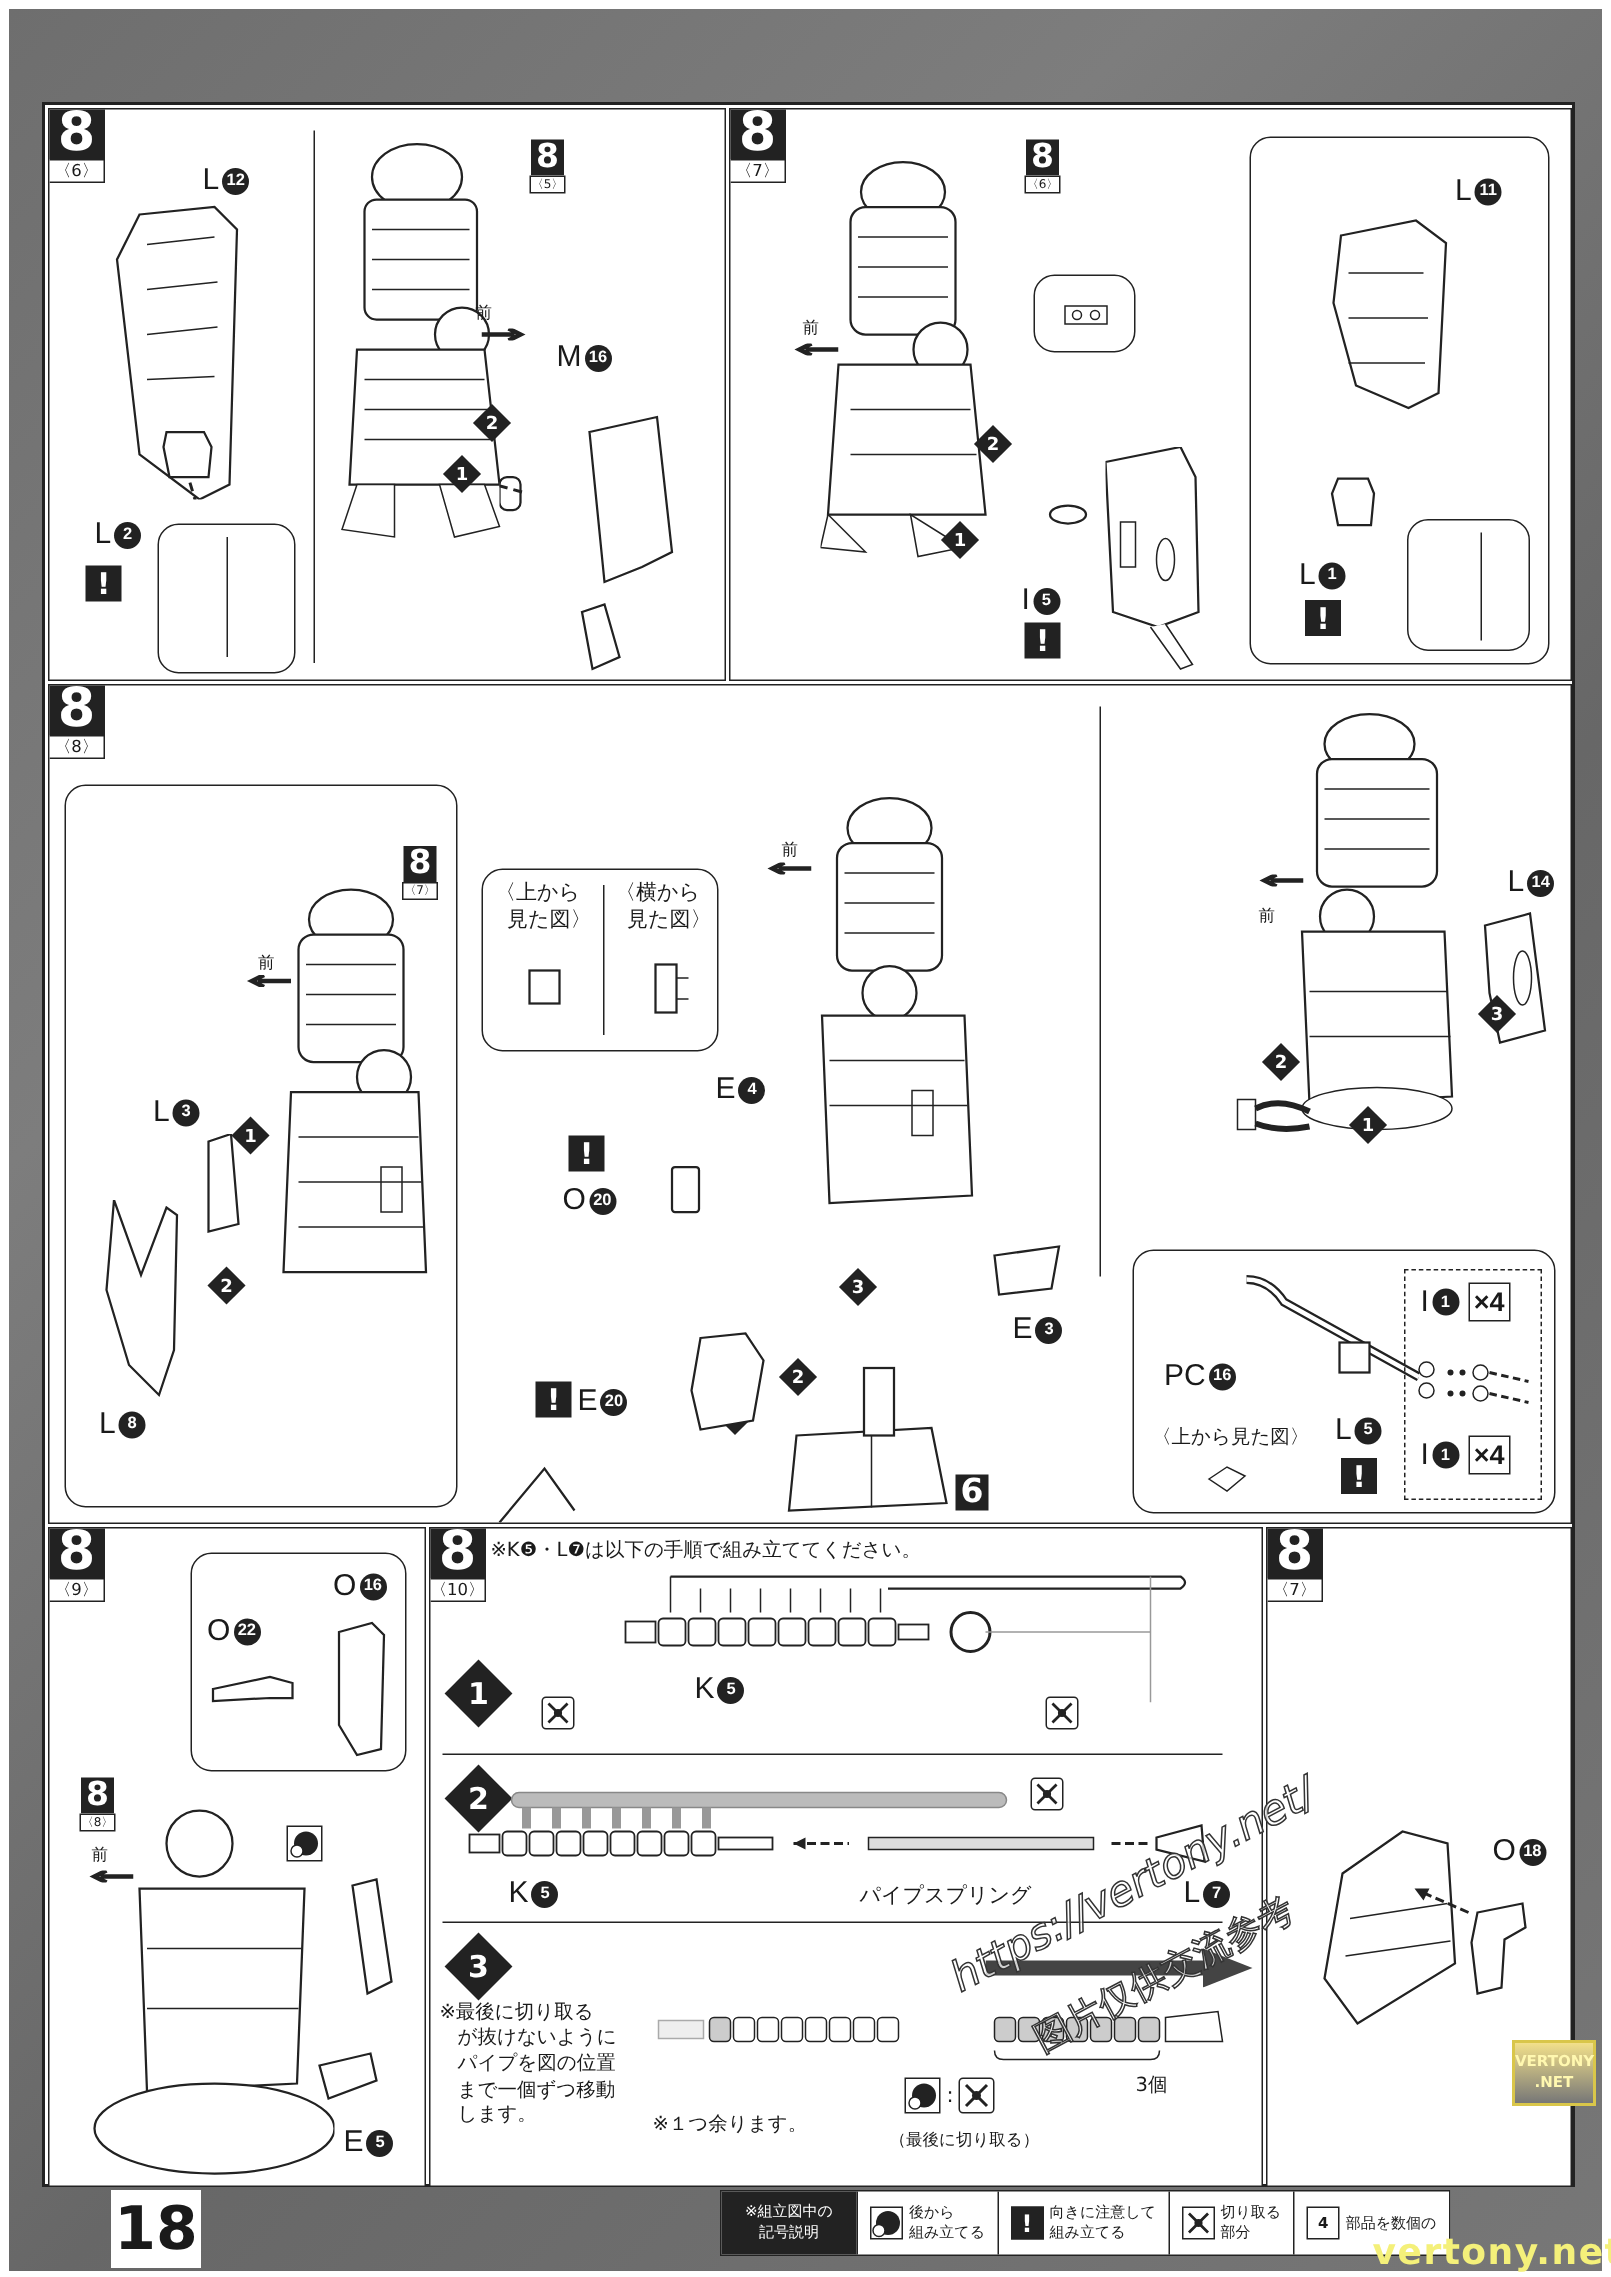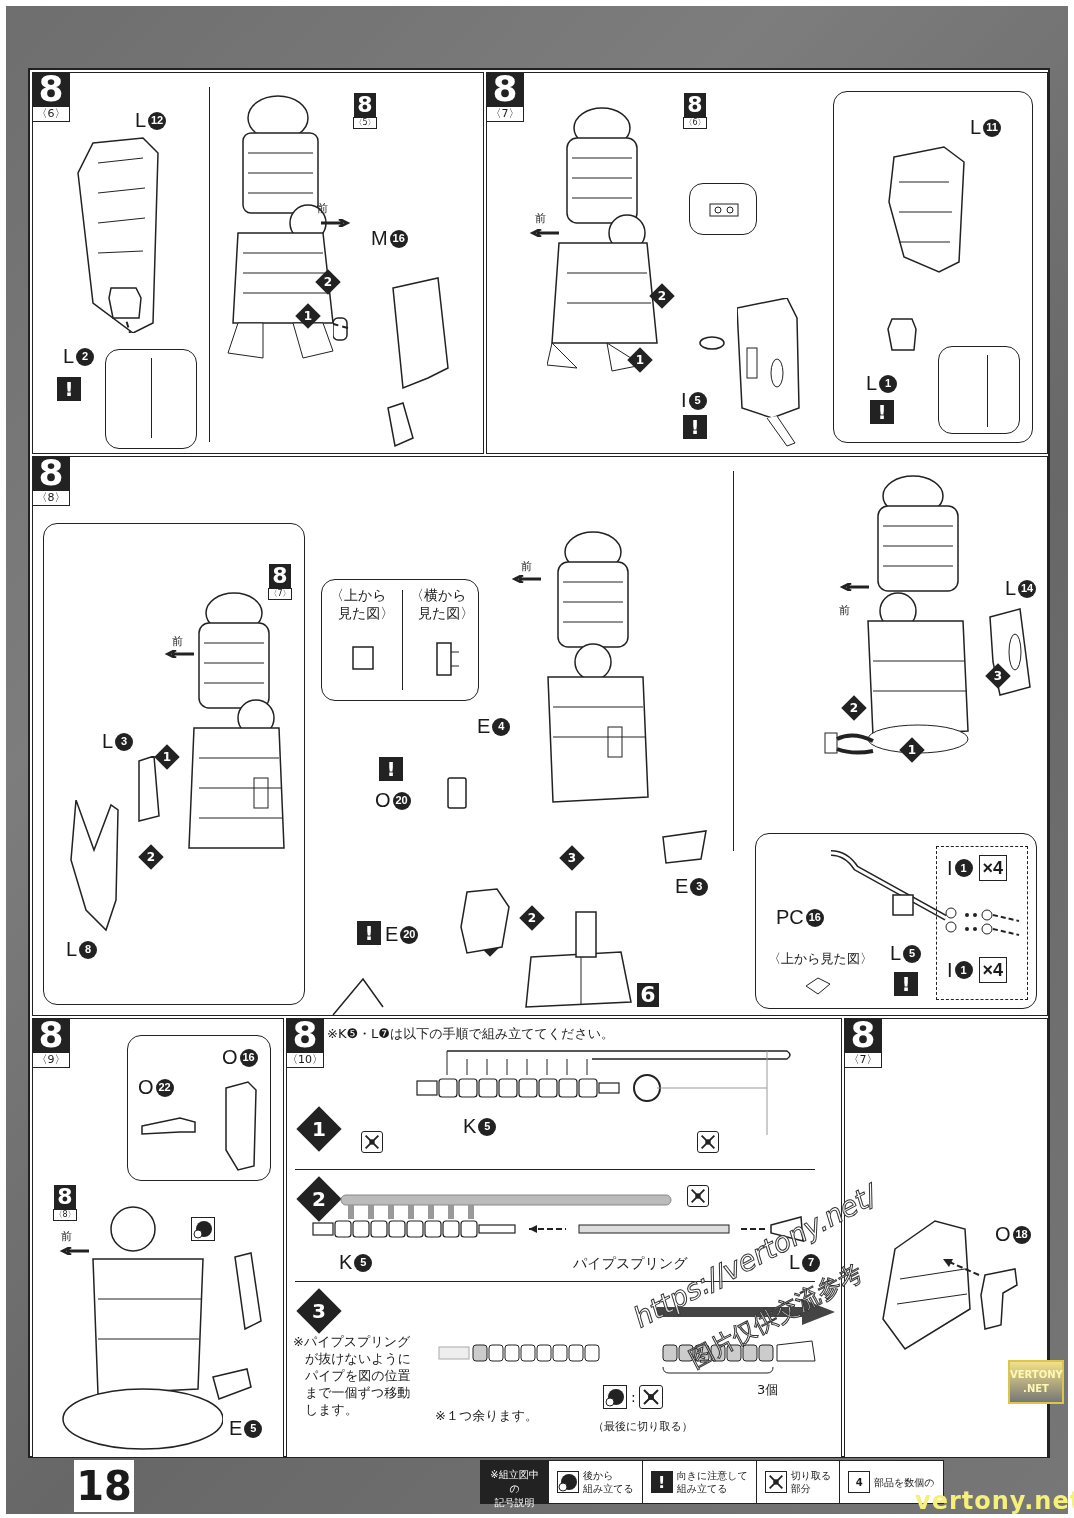--- a/index.html
+++ b/index.html
@@ -53,21 +53,21 @@
   .view-label { position: absolute; font-size: 14px; line-height: 18px; white-space: nowrap; }
   .note-text { position: absolute; font-size: 13px; line-height: 17px; white-space: nowrap; }
   .small-text { position: absolute; font-size: 12px; white-space: nowrap; }
   .x4 { display: inline-block; border: 1.5px solid #222; font-size: 18px; font-weight: bold; padding: 0 3px; line-height: 24px; margin-left: 4px; }
   .cutter-icon { position: absolute; width: 22px; height: 22px; border: 1.2px solid #222; border-radius: 3px; background: #fff; }
   .cutter-icon svg { width: 100%; height: 100%; }
   .drawing { position: absolute; }
   .hr { position: absolute; height: 1px; background: #222; }
   .footer-page { position: absolute; left: 74px; top: 1460px; width: 60px; height: 52px; background: #fff; font-size: 40px; font-weight: bold; text-align: center; line-height: 52px; }
   .legend { position: absolute; left: 480px; top: 1460px; height: 44px; display: flex; border: 1px solid #222; background: #fff; }
-  .legend-head { background: #222; color: #fff; font-size: 10px; line-height: 14px; padding: 7px 8px; width: 67px; text-align: center; }
+  .legend-head { background: #222; color: #fff; font-size: 10px; line-height: 14px; padding: 7px 8px; width: 90px; text-align: center; }
   .legend-item { display: flex; align-items: center; gap: 4px; padding: 0 8px; border-left: 1px solid #222; font-size: 10px; line-height: 13px; }
   .legend-icon { width: 22px; height: 22px; border: 1px solid #222; display: flex; align-items: center; justify-content: center; flex-shrink: 0; }
   .wm-vertony { position: absolute; left: 1008px; top: 1360px; width: 56px; height: 44px; border: 2px solid #d9c64a; background: linear-gradient(#f2e08a, #777); color: #fff8b0; font-size: 10px; font-weight: bold; text-align: center; line-height: 14px; padding-top: 6px; }
   .wm-site { position: absolute; left: 915px; top: 1487px; font-size: 24px; font-weight: bold; color: #f4f07a; letter-spacing: 1px; }
   .wm-diag { position: absolute; left: 620px; top: 1240px; font-size: 28px; color: rgba(255,255,255,0.75); -webkit-text-stroke: 1px #333; transform: rotate(-28deg); white-space: nowrap; font-style: italic; }
   .wm-diag2 { position: absolute; left: 680px; top: 1300px; font-size: 24px; color: rgba(255,255,255,0.75); -webkit-text-stroke: 1px #333; transform: rotate(-28deg); white-space: nowrap; }
 </style>
 </head>
 <body>
 
@@ -550,21 +550,21 @@
     <div class="part-label" style="left:502px;top:232px;">
       <span>L</span>
       <span class="circ">7</span>
     </div>
     <div class="hr" style="left:8px;top:262px;width:520px;"></div>
 
     <div class="diamond big" style="left:14px;top:274px;">
         <span>3</span>
       </div>
     <div class="note-text" style="left:6px;top:314px;">
-      <div>※パイプスプリング</div>
+      <div>※最後に切り取る</div>
       <div style="padding-left:12px;">が抜けないように</div>
       <div style="padding-left:12px;">パイプを図の位置</div>
       <div style="padding-left:12px;font-family:Liberation Serif, serif;">まで一個ずつ移動</div>
       <div style="padding-left:12px;">します。</div>
     </div>
     <svg class="drawing" style="left:370px;top:280px;" width="180" height="26" viewBox="0 0 180 26">
         <rect x="0" y="8" width="150" height="10" fill="#444"></rect>
         <path d="M145 0 L178 13 L145 26 Z" fill="#444"></path>
       </svg>
     <svg class="drawing" style="left:150px;top:316px;" width="390" height="40" viewBox="0 0 390 40">

